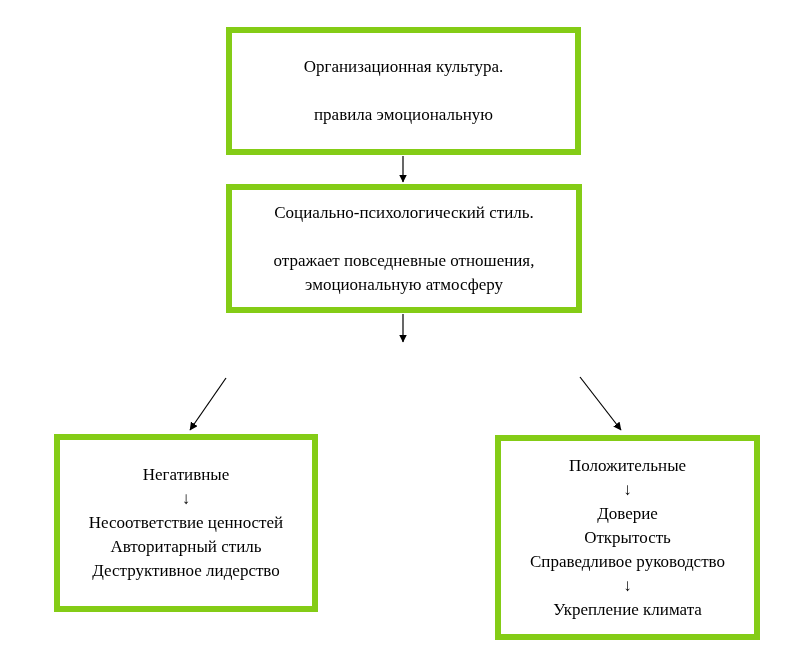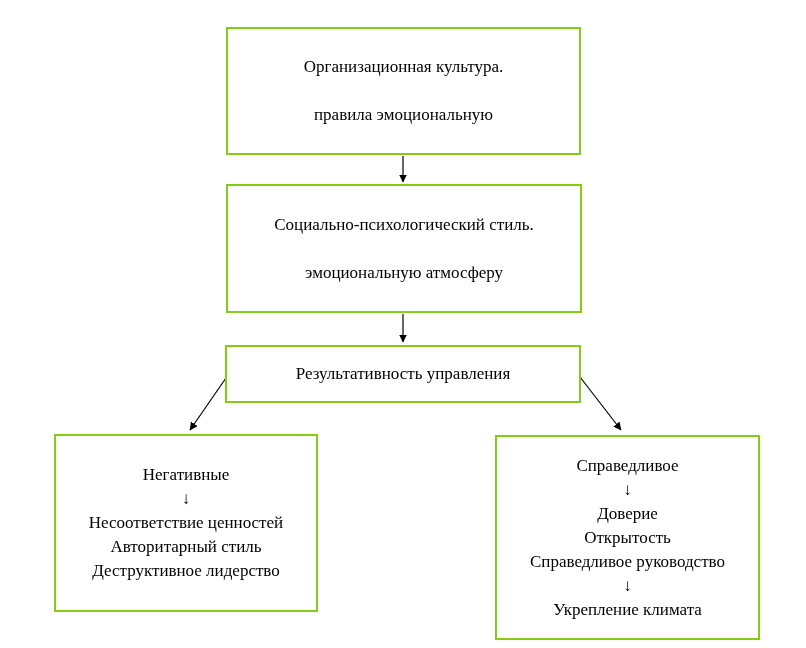--- a/index.html
+++ b/index.html
@@ -10,21 +10,21 @@
     color: #000000;
     overflow: hidden;
   }
   .stage {
     position: relative;
     width: 806px; height: 648px;
     background: #ffffff;
   }
   .node {
     position: absolute;
-    border: 2px solid #84cc16;
+    border: 6px solid #84cc16;
     background: #ffffff;
     display: flex;
     flex-direction: column;
     justify-content: center;
     align-items: center;
     text-align: center;
     font-size: 17px;
     line-height: 24px;
   }
   .node .line { white-space: nowrap; }
@@ -67,37 +67,35 @@
 
   <div class="node" id="node-org-culture">
     <div class="line">Организационная культура.</div>
     <div class="spacer"></div>
     <div class="line">правила эмоциональную</div>
   </div>
 
   <div class="node" id="node-climate">
     <div class="line">Социально-психологический стиль.</div>
     <div class="spacer"></div>
+    <div class="line">отражает повседневные отношения,</div>
     <div class="line">эмоциональную атмосферу</div>
   </div>
 
-  <div class="node" id="node-management">
-    <div class="line">Результативность управления</div>
-  </div>
 
   <div class="node" id="node-negative">
     <div class="line">Негативные</div>
     <div class="line">↓</div>
     <div class="line">Несоответствие ценностей</div>
     <div class="line">Авторитарный стиль</div>
     <div class="line">Деструктивное лидерство</div>
   </div>
 
   <div class="node" id="node-positive">
-    <div class="line">Справедливое</div>
+    <div class="line">Положительные</div>
     <div class="line">↓</div>
     <div class="line">Доверие</div>
     <div class="line">Открытость</div>
     <div class="line">Справедливое руководство</div>
     <div class="line">↓</div>
     <div class="line">Укрепление климата</div>
   </div>
 
 </div>
 

